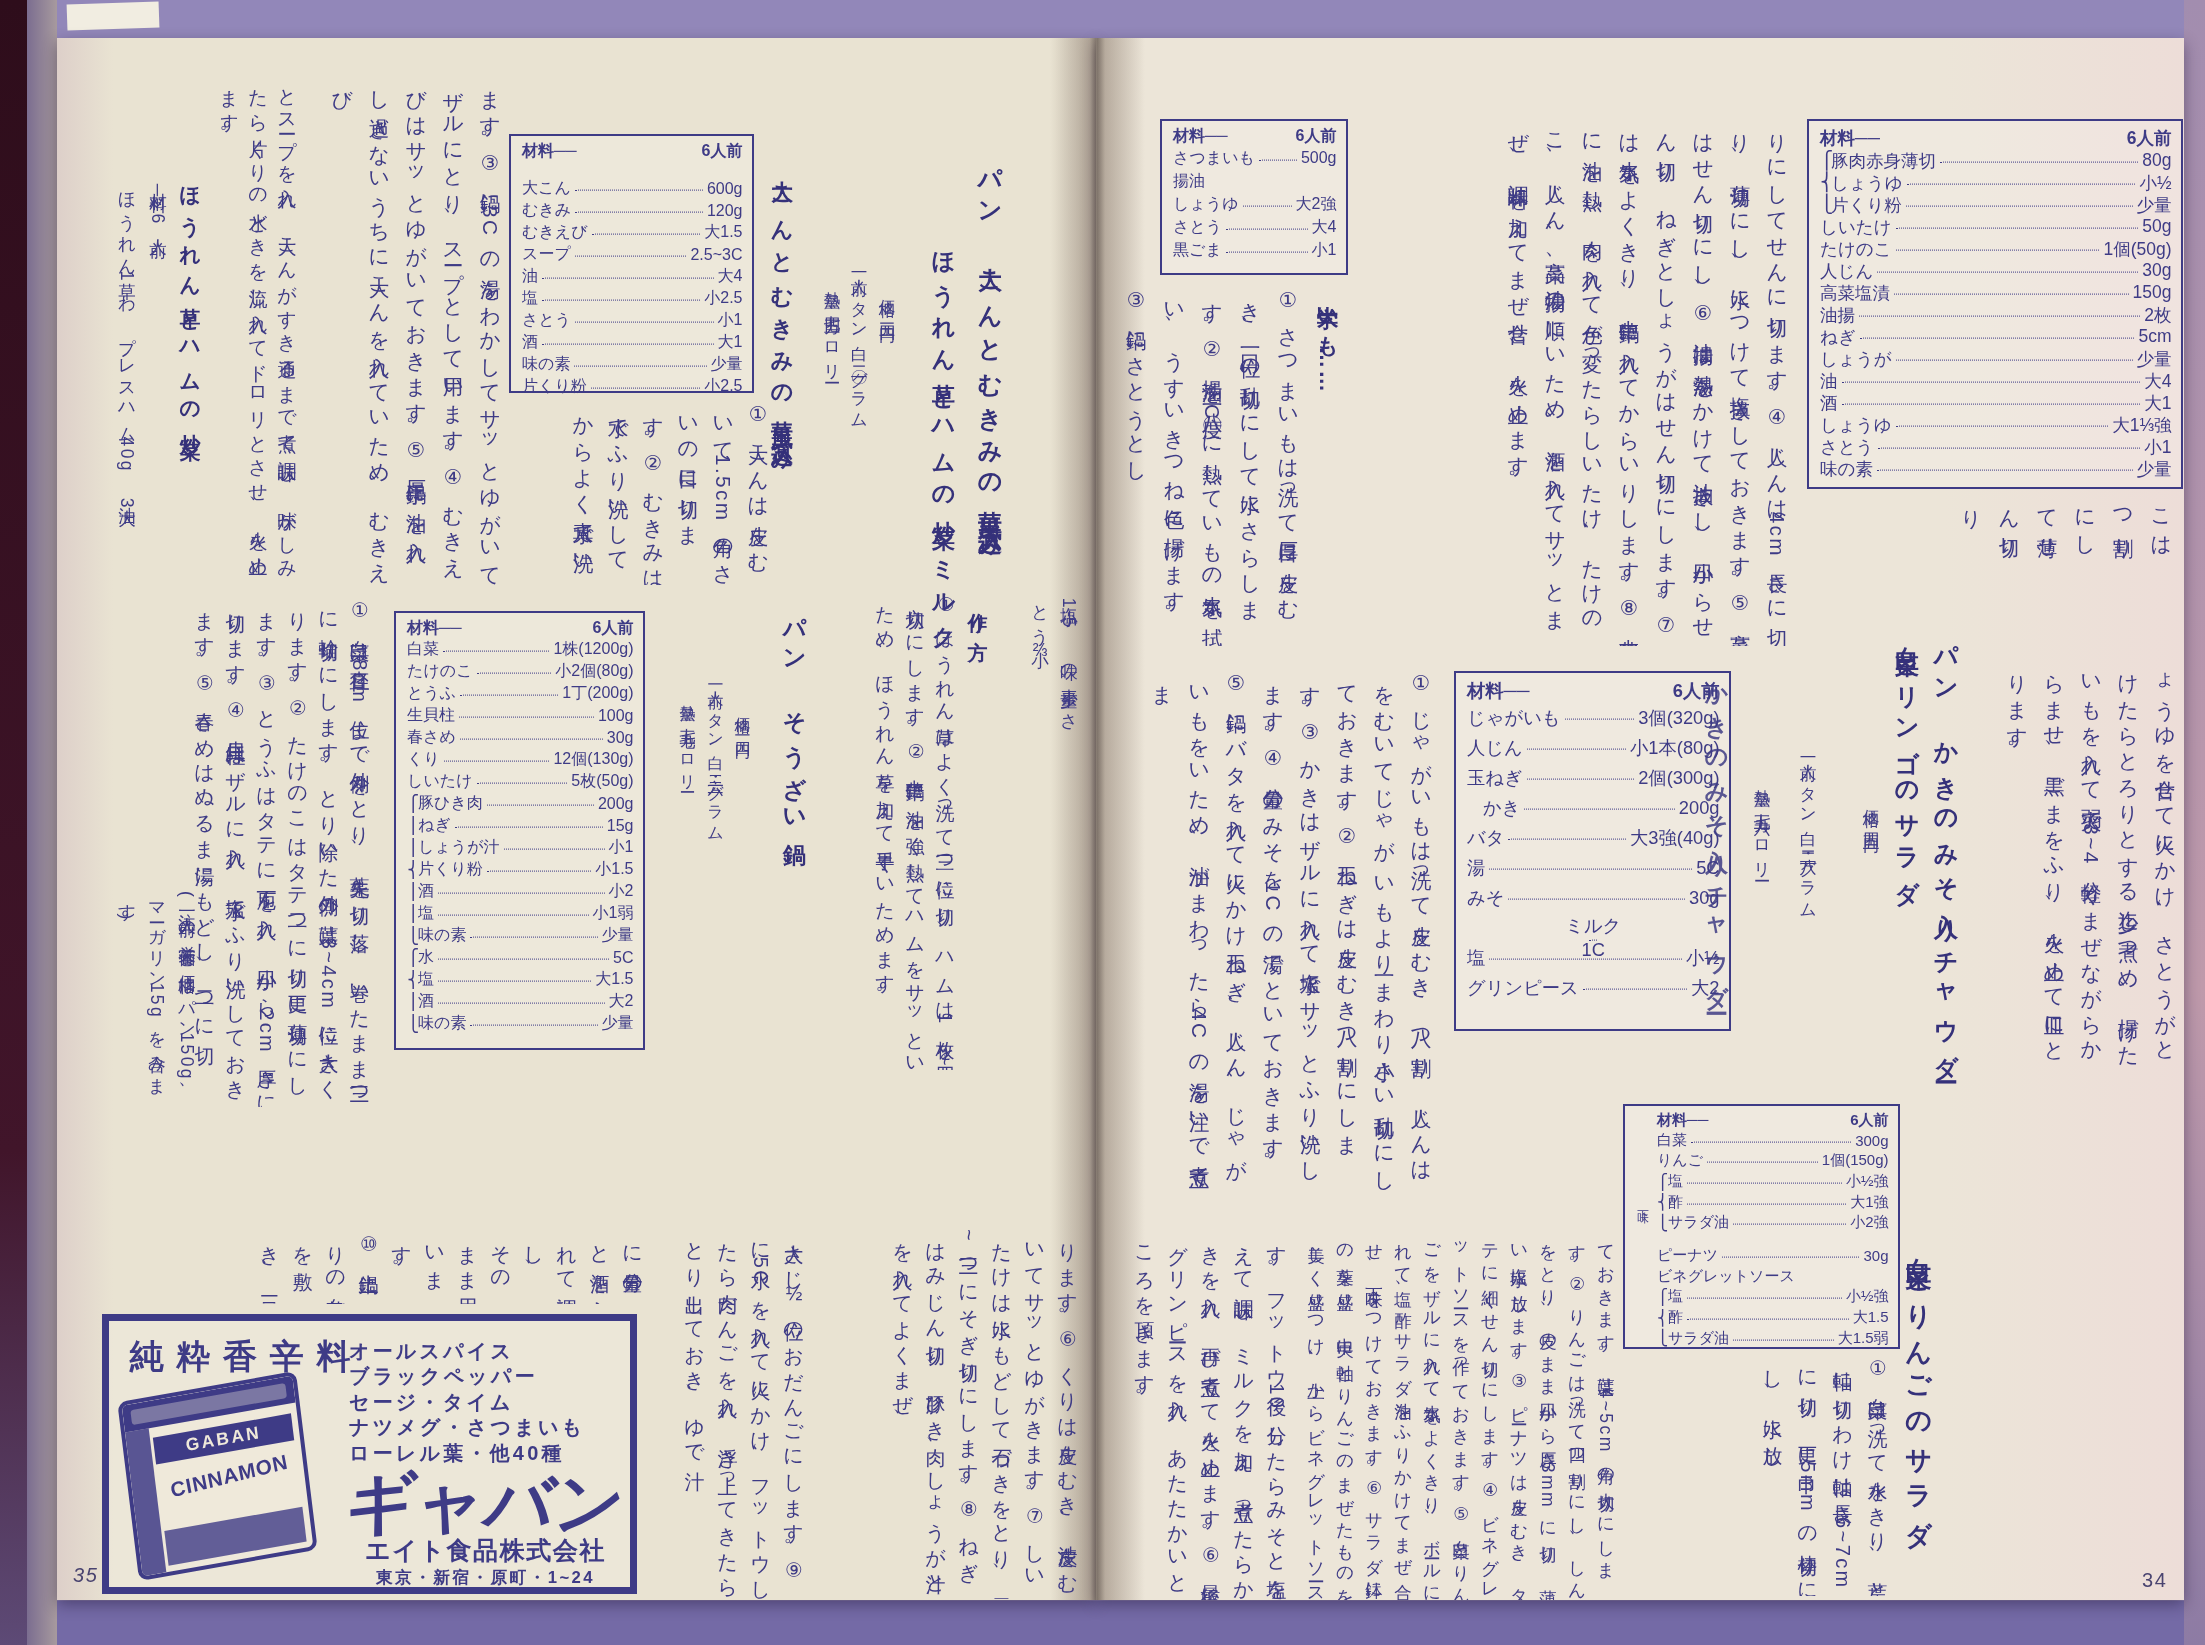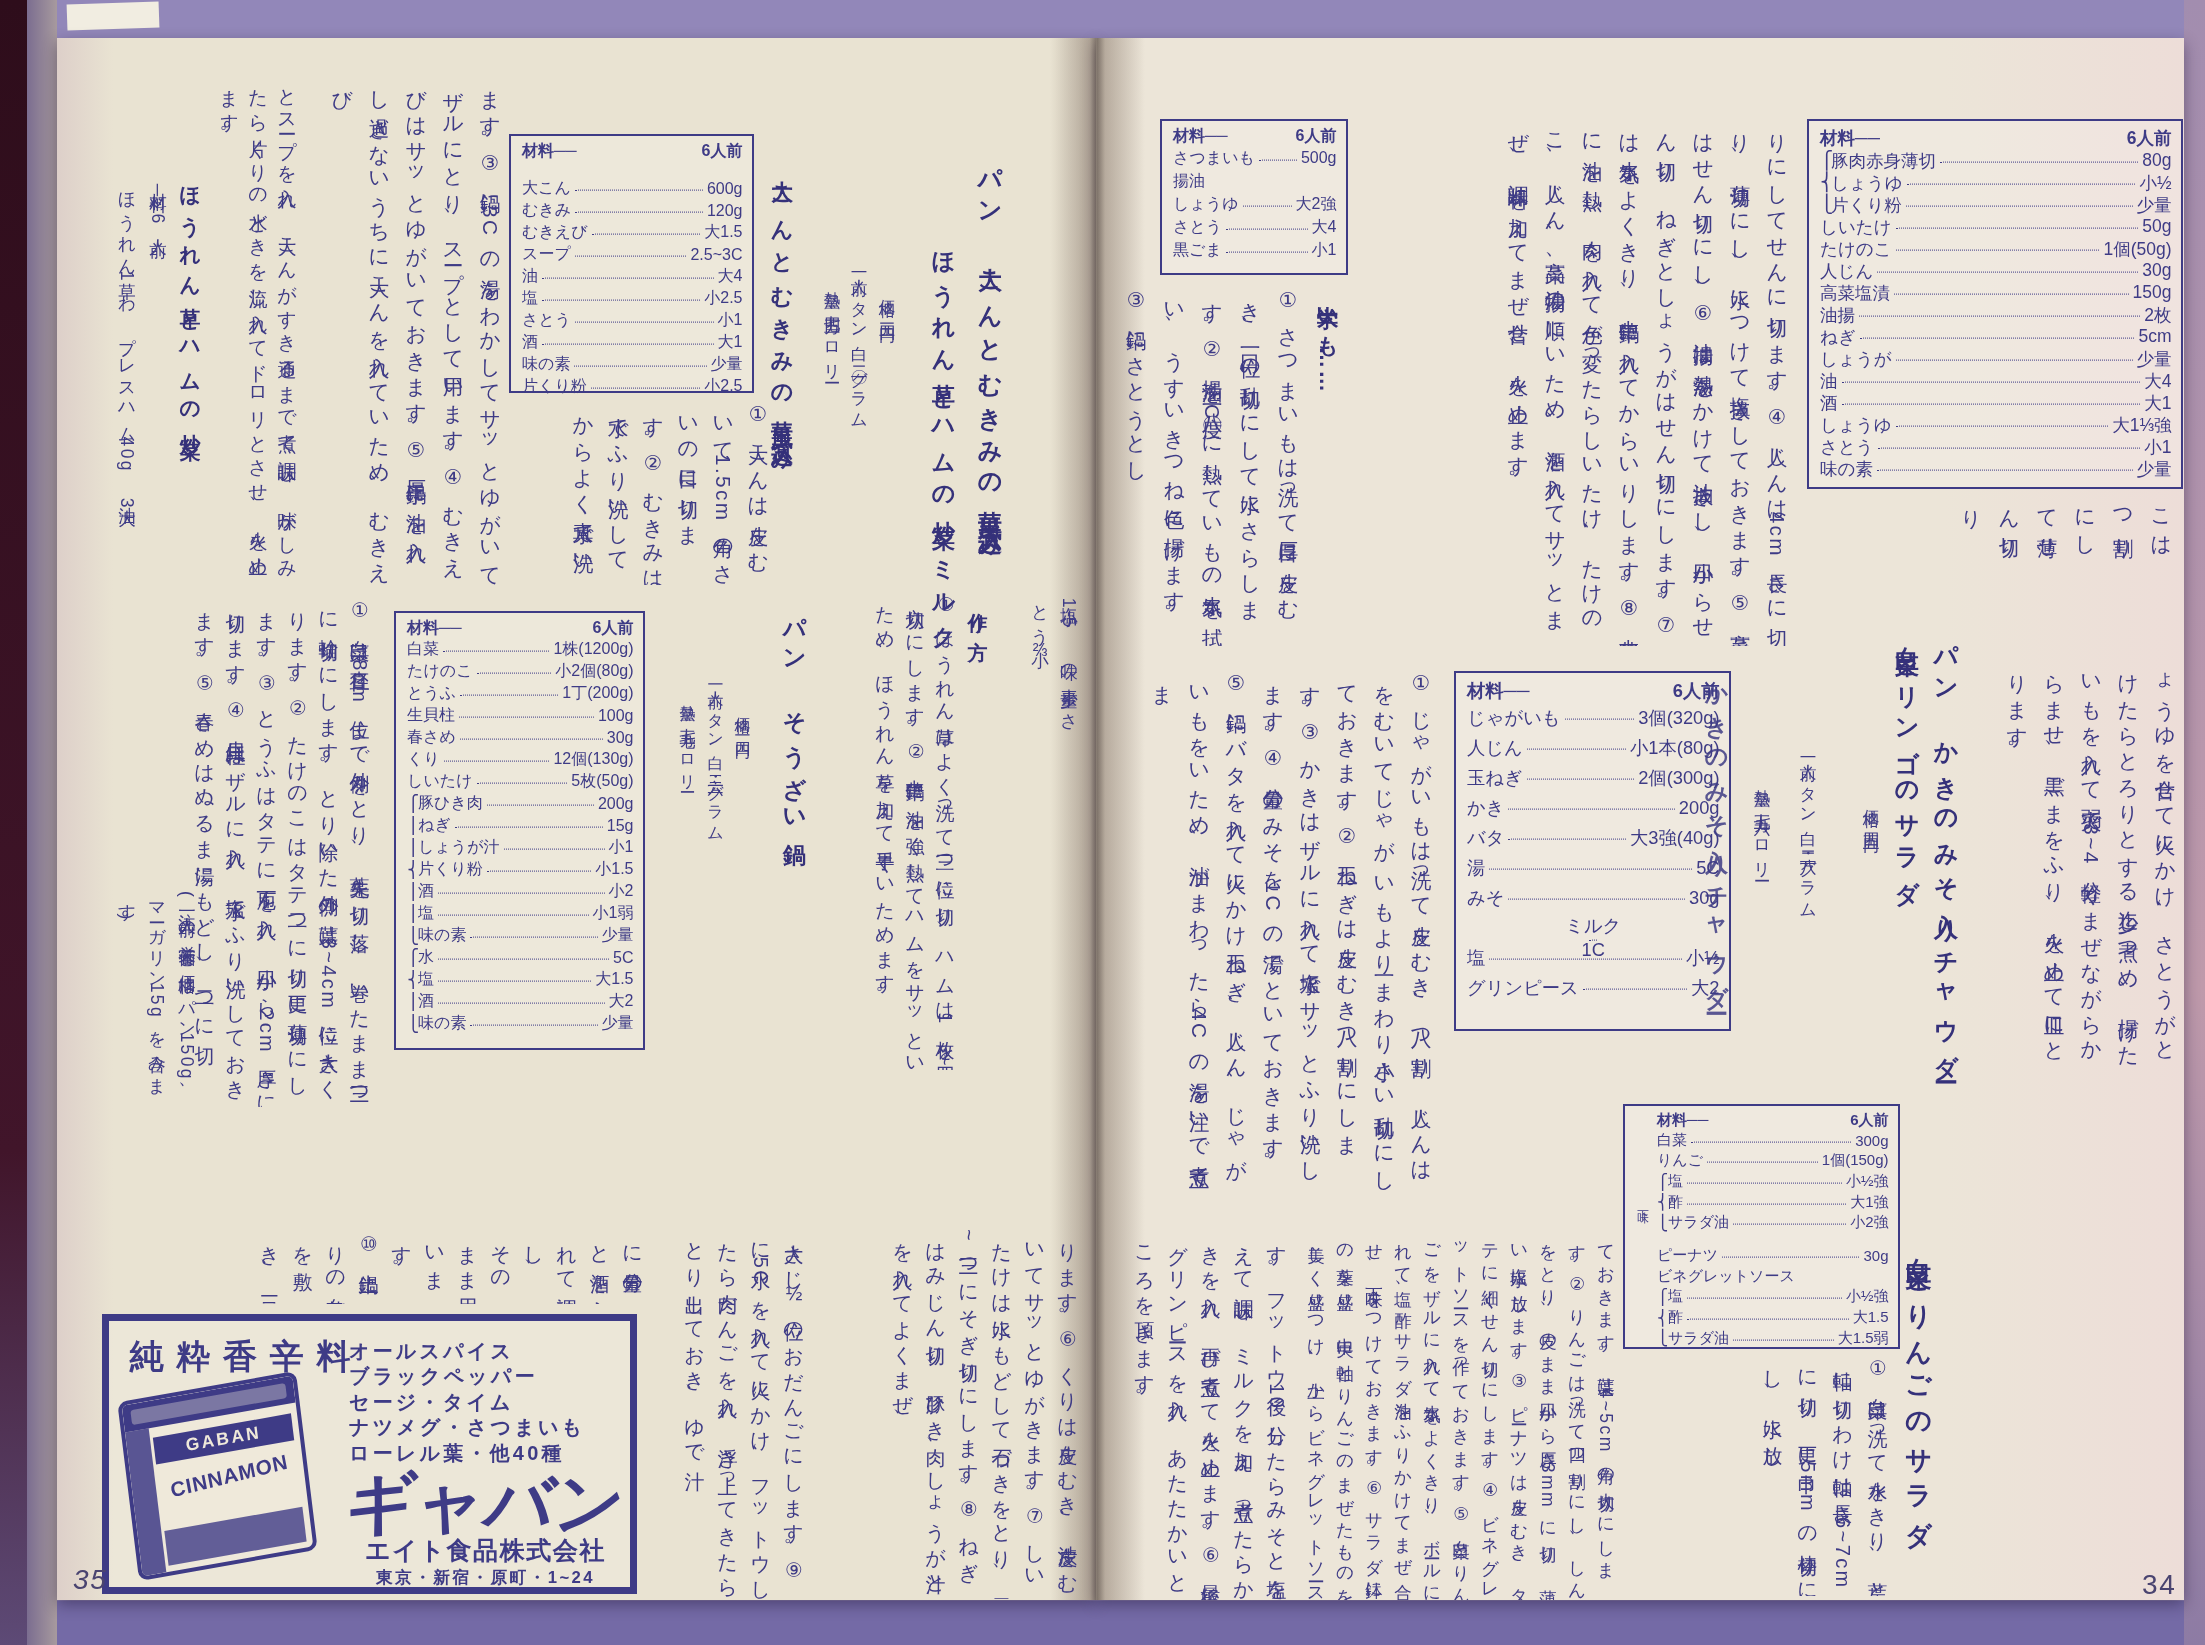--- a/index.html
+++ b/index.html
@@ -42,21 +42,21 @@
   .tin-lid::after{content:"";position:absolute;left:8px;top:5.6px;right:8px;bottom:5.6px;background:#efe9da;opacity:.35;border-radius:3.2px;}
   .tin-strip{position:absolute;left:0;top:27px;bottom:0;width:24px;background:var(--ink);opacity:.85;}
   .tin-band{position:absolute;left:27px;top:37px;right:6.4px;height:27px;background:var(--ink);color:#efe9da;text-align:center;font-weight:bold;font-size:17.5px;line-height:27px;letter-spacing:2.4px;}
   .tin-name{position:absolute;left:25.5px;top:76px;right:3.2px;text-align:center;font-weight:bold;font-size:20.7px;color:var(--ink);letter-spacing:0.8px;transform:rotate(-4deg);}
   .tin-foot{position:absolute;left:27px;bottom:6.4px;right:6.4px;height:35px;background:var(--ink);opacity:.8;}
   .ad-spices{position:absolute;left:240px;top:17.5px;width:274px;}
   .ad-spice{font-size:20px;font-weight:bold;color:var(--ink);letter-spacing:3.2px;line-height:25.5px;text-align:justify;}
   .ad-logo{position:absolute;left:235px;top:137px;width:283px;font-size:68px;font-weight:bold;color:var(--ink);transform:skewX(-8deg);text-align:center;white-space:nowrap;}
   .ad-company{position:absolute;left:235px;top:213px;width:283px;font-size:25px;font-weight:bold;color:var(--ink);text-align:center;letter-spacing:1.6px;}
   .ad-address{position:absolute;left:235px;top:245px;width:283px;font-size:16.7px;font-weight:bold;color:var(--ink);text-align:center;letter-spacing:2.4px;}
-  .pagenum{position:absolute;font-size:28px;color:#4a4470;font-style:italic;letter-spacing:1.6px;}
+  .pagenum{position:absolute;font-size:20px;color:#4a4470;font-style:italic;letter-spacing:1.6px;}
 </style>
 </head>
 <body>
 
 <div class="spread">
 
   <div class="abs bg-top"></div>
   <div class="abs bg-bottom"></div>
   <div class="abs bg-left"></div>
   <div class="abs bg-left2"></div>
@@ -507,21 +507,21 @@
           <span class="iname">人じん</span>
           <span class="dots"></span>
           <span class="ival">小1本(80g)</span>
         </div>
         <div class="irow" style="height:30px;">
 
           <span class="iname">玉ねぎ</span>
           <span class="dots"></span>
           <span class="ival">2個(300g)</span>
         </div>
-        <div class="irow" style="height:30px;">
+        <div class="irow" style="height:30px;margin-left:16px;">
 
           <span class="iname">かき</span>
           <span class="dots"></span>
           <span class="ival">200g</span>
         </div>
         <div class="irow" style="height:30px;">
 
           <span class="iname">バタ</span>
           <span class="dots"></span>
           <span class="ival">大3強(40g)</span>

